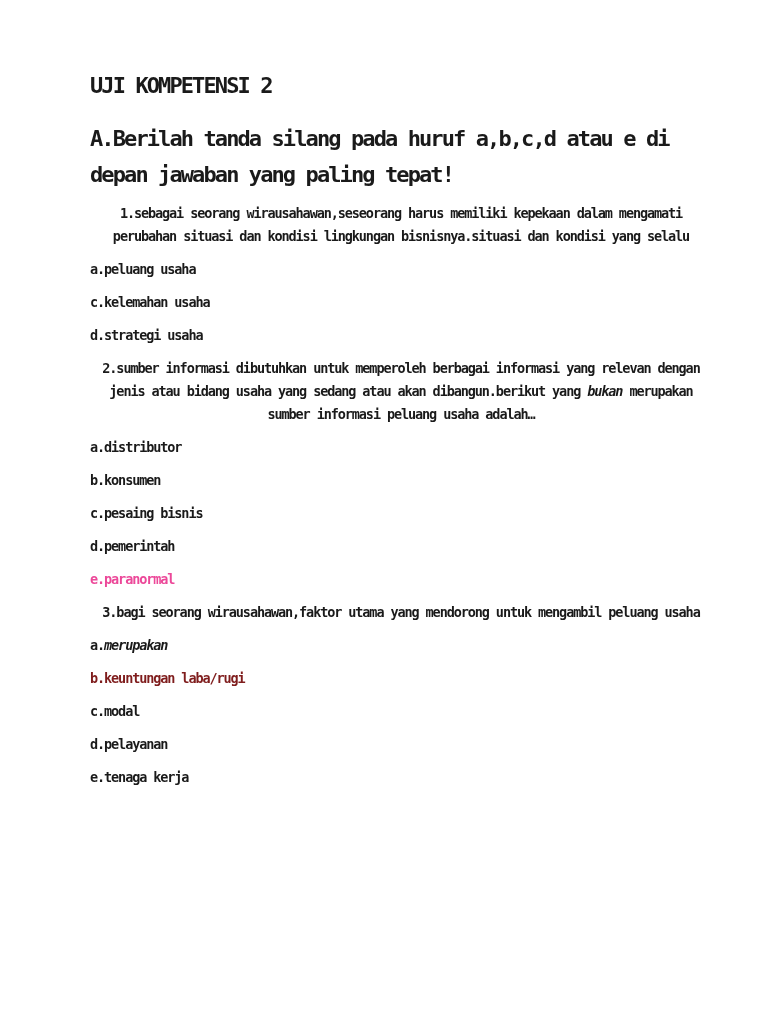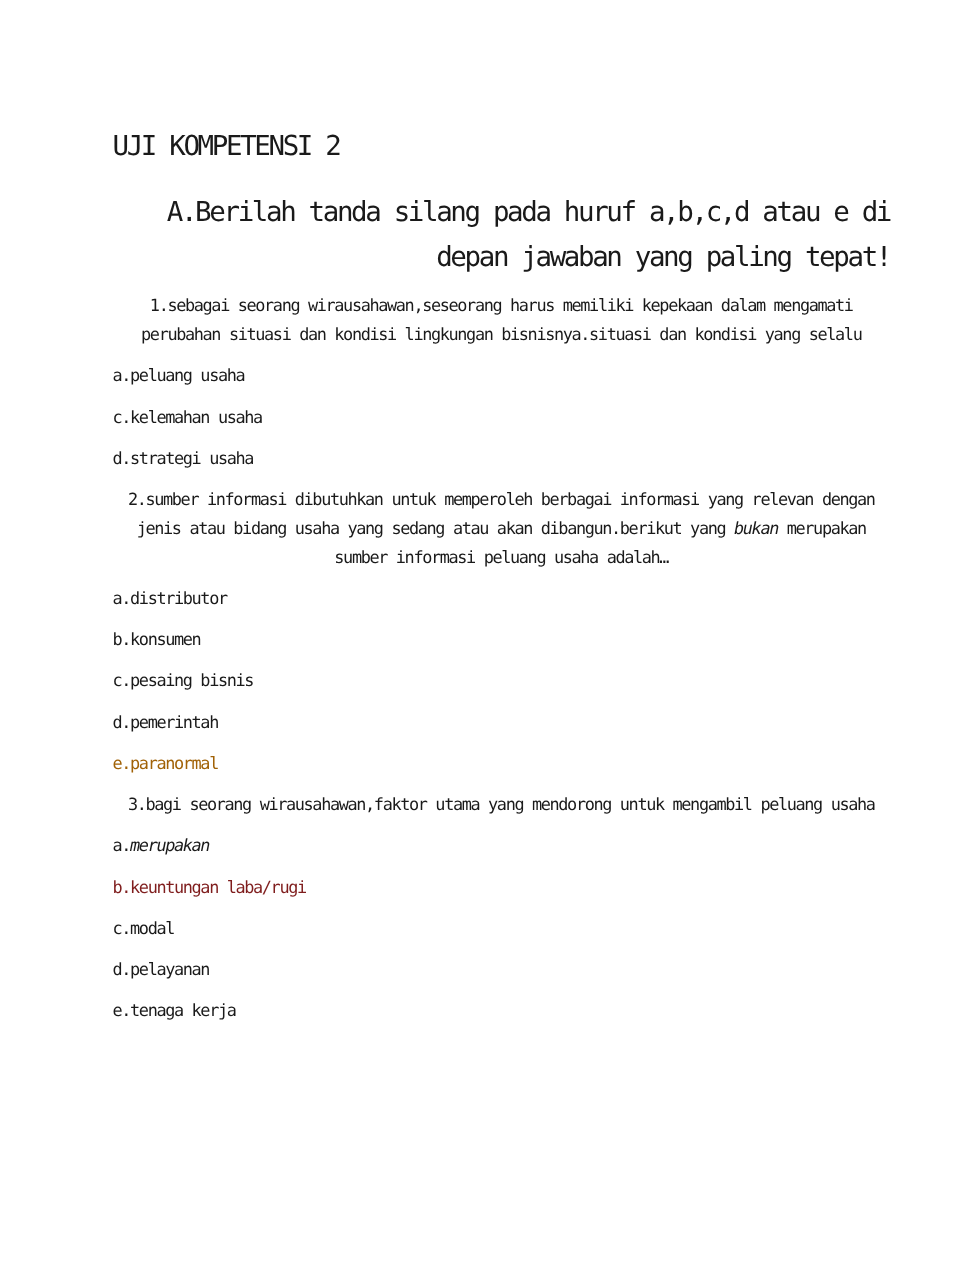--- a/index.html
+++ b/index.html
@@ -10,32 +10,32 @@
   .page {
     position: relative;
     width: 768px;
     height: 1024px;
     background: #ffffff;
     overflow: hidden;
     font-family: "DejaVu Sans Mono", "Liberation Mono", monospace;
     color: #1a1a1a;
   }
   .content {
-    padding: 103px 56px 0 90px;
+    padding: 71px 56px 0 90px;
+    font-weight: bold;
   }
   .title {
     font-size: 22px;
     line-height: 30px;
     letter-spacing: -1.9px;
     margin: 0 0 20px 0;
     white-space: pre;
   }
   .heading {
-    margin: 0 0 9px 17px;
-    text-align: right;
+    margin: 0 0 9px 0;
   }
   .heading-line {
     font-size: 22px;
     line-height: 36px;
     letter-spacing: -1.9px;
     white-space: pre;
   }
   .qtext {
     margin: 0 0 10px 0;
     text-align: center;
@@ -79,21 +79,21 @@
     <div>
       <div class="qtext">
         <div class="qline"><span>2.sumber informasi dibutuhkan untuk memperoleh berbagai informasi yang relevan dengan</span><span class="em"></span><span></span></div>
         <div class="qline"><span>jenis atau bidang usaha yang sedang atau akan dibangun.berikut yang </span><span class="em">bukan</span><span> merupakan</span></div>
         <div class="qline"><span>sumber informasi peluang usaha adalah…</span><span class="em"></span><span></span></div>
       </div>
       <div class="option"><span>a.distributor</span><span class="em"></span><span></span></div>
       <div class="option"><span>b.konsumen</span><span class="em"></span><span></span></div>
       <div class="option"><span>c.pesaing bisnis</span><span class="em"></span><span></span></div>
       <div class="option"><span>d.pemerintah</span><span class="em"></span><span></span></div>
-      <div class="option" style="color: #a16207;"><span>e.paranormal</span><span class="em"></span><span></span></div>
+      <div class="option" style="color: #ec4899;"><span>e.paranormal</span><span class="em"></span><span></span></div>
     </div>
 
     <div>
       <div class="qtext">
         <div class="qline"><span>3.bagi seorang wirausahawan,faktor utama yang mendorong untuk mengambil peluang usaha</span><span class="em"></span><span></span></div>
       </div>
       <div class="option"><span>a.</span><span class="em">merupakan</span><span></span></div>
       <div class="option" style="color: #7f1d1d;"><span>b.keuntungan laba/rugi</span><span class="em"></span><span></span></div>
       <div class="option"><span>c.modal</span><span class="em"></span><span></span></div>
       <div class="option"><span>d.pelayanan</span><span class="em"></span><span></span></div>

